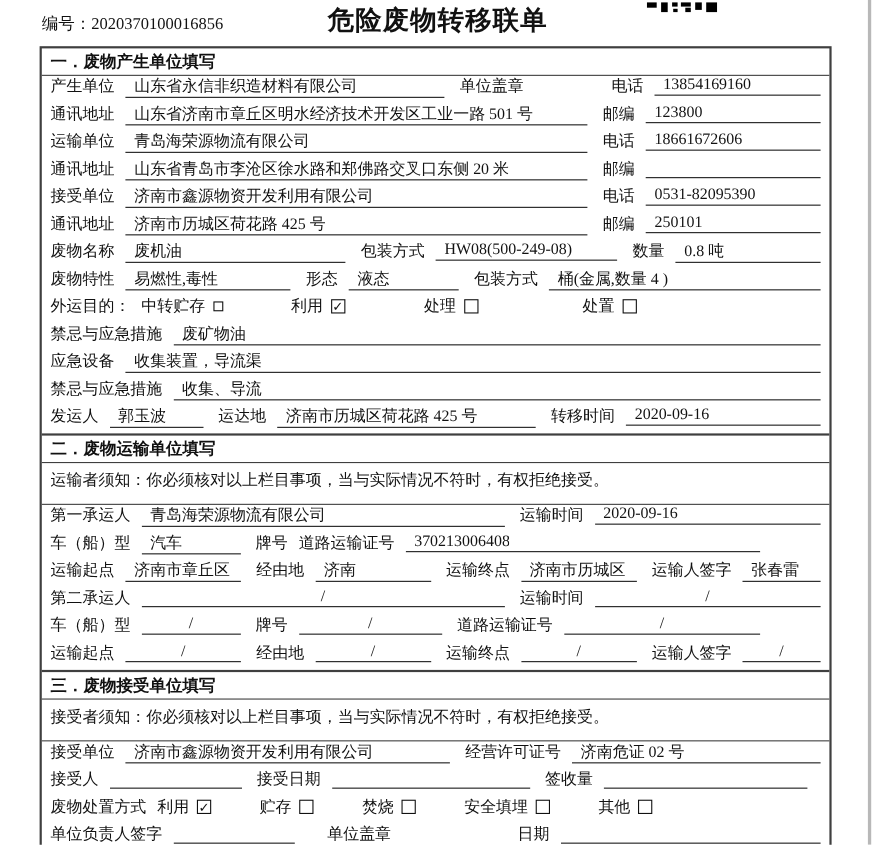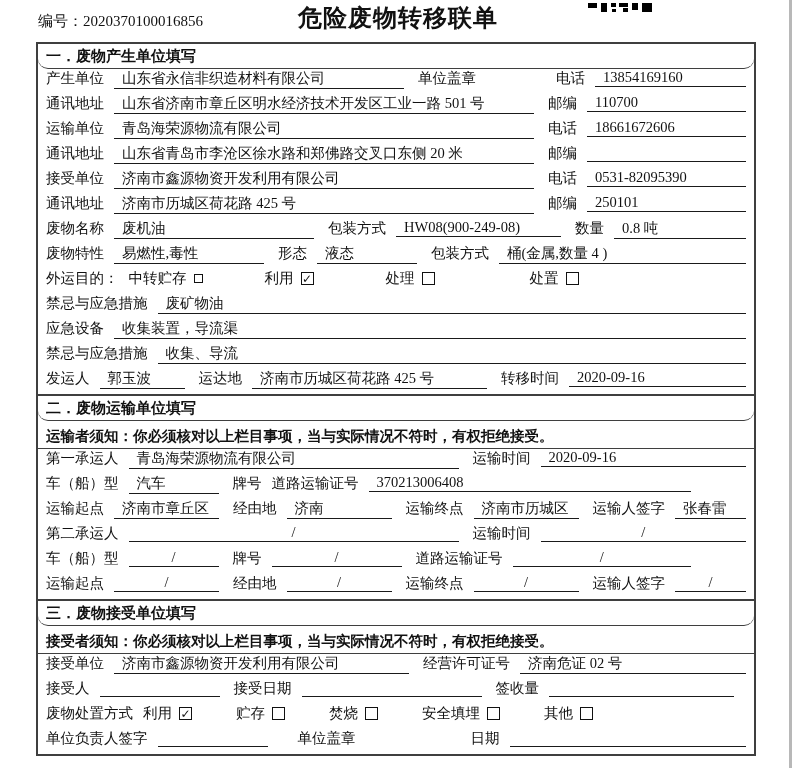--- a/index.html
+++ b/index.html
@@ -27,27 +27,25 @@
     position: absolute; left: 36px; top: 42px; width: 720px;
     border: 2px solid #3f3f3f;
     background: #fff;
   }
   .section + .section { border-top: 2px solid #3f3f3f; }
   .sec-header {
     font-weight: bold; font-size: 15px;
     padding: 3px 8px 2px 8px;
     border-bottom: 1.5px solid #3f3f3f;
     font-family: "Liberation Sans", "DejaVu Sans", sans-serif;
-    border-radius: 10px;
   }
   .sec-notice {
-    padding: 6px 8px 2px 8px;
+    padding: 6px 8px 12px 8px;
     border-bottom: 1.5px solid #3f3f3f;
     white-space: nowrap;
-    font-weight: bold;
   }
   .row {
     display: flex; align-items: flex-start;
     min-height: 25px; padding: 0 8px 3px 8px;
     white-space: nowrap;
   }
   .lbl { padding-right: 10px; white-space: nowrap; }
   .plain { white-space: nowrap; }
   .val {
     border-bottom: 1px solid #1a1a1a;
@@ -104,21 +102,21 @@
           <span class="lbl">产生单位</span>
           <span class="val" style="min-width: 290px;">山东省永信非织造材料有限公司</span>
           <span class="plain" style="margin-right: 80px;">单位盖章</span>
           <span class="lbl">电话</span>
           <span class="val fill">13854169160</span>
         </div>
         <div class="row">
           <span class="lbl">通讯地址</span>
           <span class="val" style="min-width: 420px;">山东省济南市章丘区明水经济技术开发区工业一路 501 号</span>
           <span class="lbl">邮编</span>
-          <span class="val fill">110700</span>
+          <span class="val fill">123800</span>
         </div>
         <div class="row">
           <span class="lbl">运输单位</span>
           <span class="val" style="min-width: 420px;">青岛海荣源物流有限公司</span>
           <span class="lbl">电话</span>
           <span class="val fill">18661672606</span>
         </div>
         <div class="row">
           <span class="lbl">通讯地址</span>
           <span class="val" style="min-width: 420px;">山东省青岛市李沧区徐水路和郑佛路交叉口东侧 20 米</span>
@@ -134,21 +132,21 @@
         <div class="row">
           <span class="lbl">通讯地址</span>
           <span class="val" style="min-width: 420px;">济南市历城区荷花路 425 号</span>
           <span class="lbl">邮编</span>
           <span class="val fill">250101</span>
         </div>
         <div class="row">
           <span class="lbl">废物名称</span>
           <span class="val" style="min-width: 200px;">废机油</span>
           <span class="lbl">包装方式</span>
-          <span class="val" style="min-width: 165px;">HW08(900-249-08)</span>
+          <span class="val" style="min-width: 165px;">HW08(500-249-08)</span>
           <span class="lbl">数量</span>
           <span class="val fill">0.8 吨</span>
         </div>
         <div class="row">
           <span class="lbl">废物特性</span>
           <span class="val" style="min-width: 150px;">易燃性,毒性</span>
           <span class="lbl">形态</span>
           <span class="val" style="min-width: 100px;">液态</span>
           <span class="lbl">包装方式</span>
           <span class="val fill">桶(金属,数量  4 )</span>

